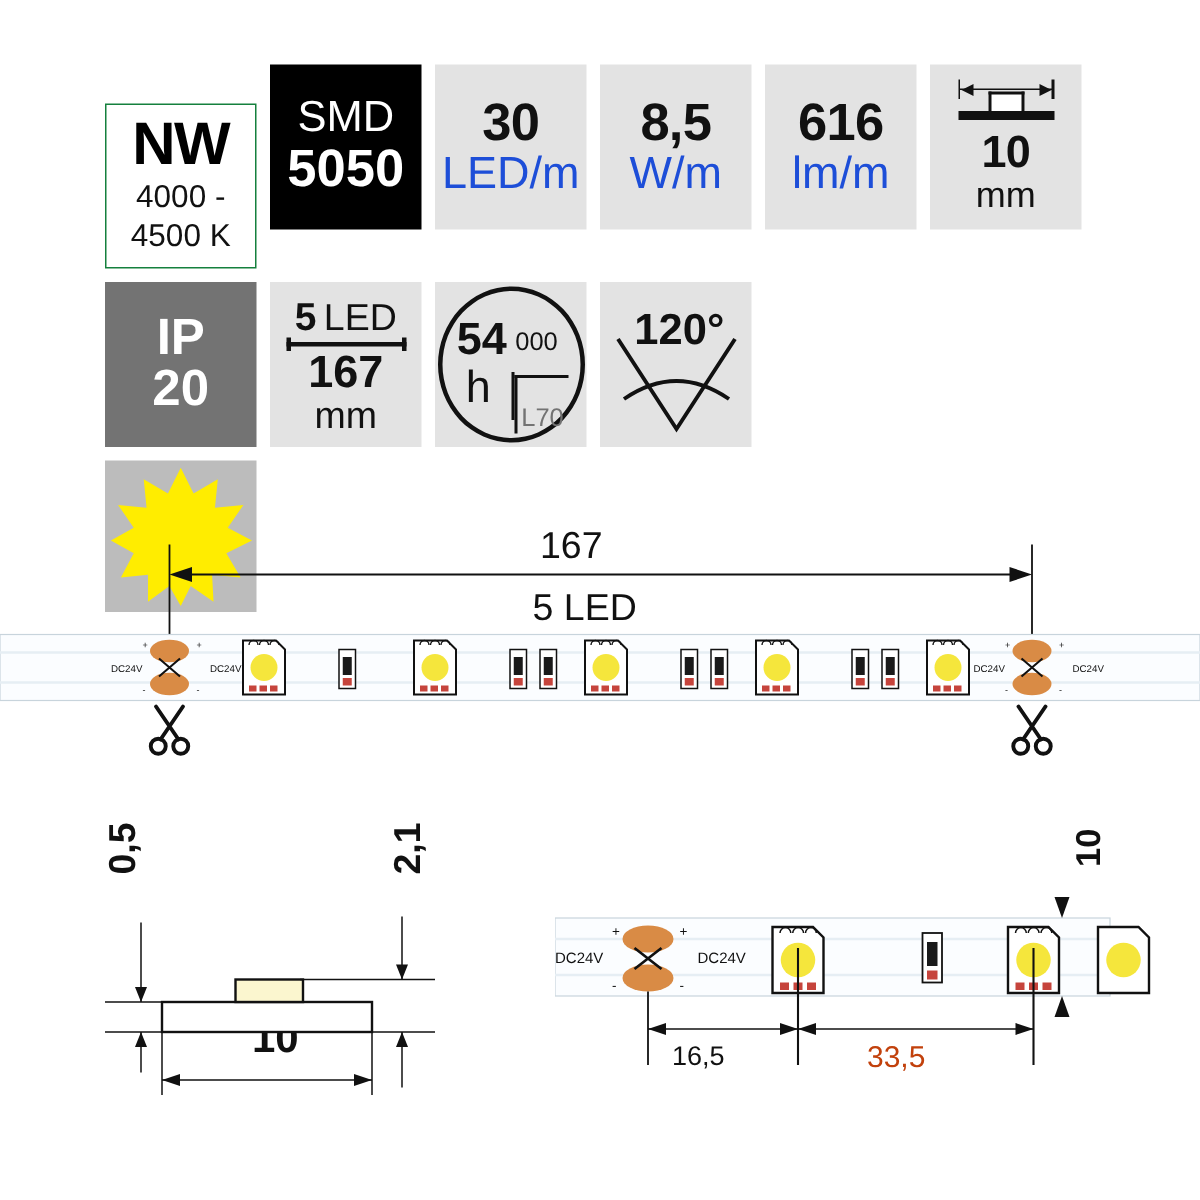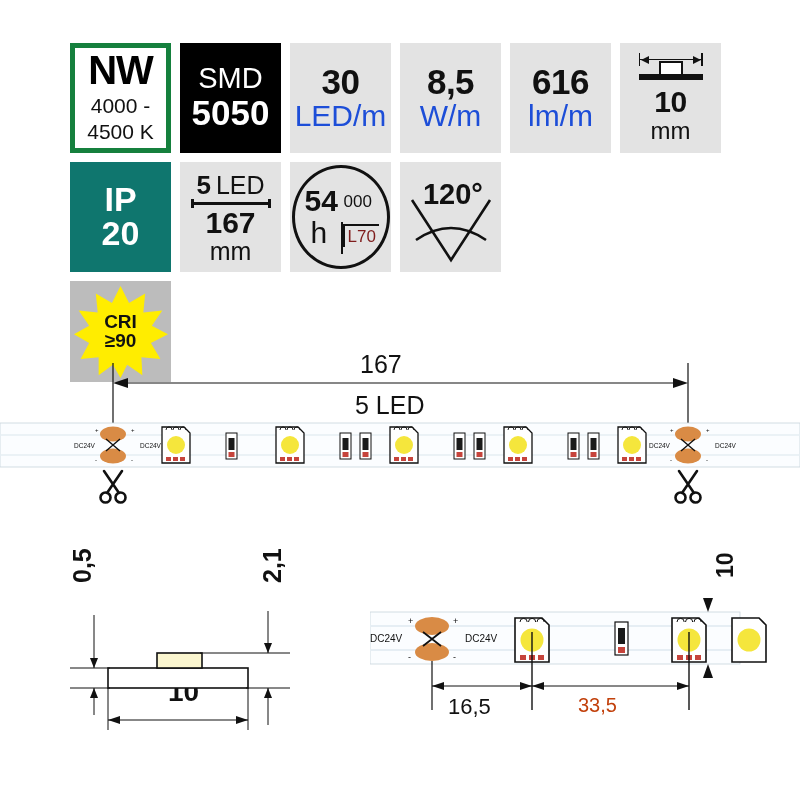--- a/index.html
+++ b/index.html
@@ -15,23 +15,23 @@
   .badge-grid { position: absolute; left: 70px; top: 43px; }
   .badge-row { display: flex; gap: 9px; margin-bottom: 9px; }
   .badge {
     width: 101px; height: 110px;
     background: #e3e3e3;
     display: flex; flex-direction: column;
     align-items: center; justify-content: center;
     box-sizing: border-box;
     position: relative;
   }
-  .badge.white { background: #ffffff; border: 5px solid #15803d; }
+  .badge.white { background: #ffffff; border: 1px solid #15803d; margin-top: 26px; }
   .badge.blue  { background: #000000; }
-  .badge.mid-gray { background: #0f766e; }
+  .badge.mid-gray { background: #737373; }
 
   .b-big  { font-size: 35px; font-weight: bold; color: #111; line-height: 1.0; letter-spacing: -0.5px; }
   .b-sub  { font-size: 30px; color: #1d4ed8; line-height: 1.12; font-weight: normal; }
   .b-small{ font-size: 21px; color: #111; line-height: 1.2; }
 
   .nw-title { font-size: 40px; font-weight: bold; color: #000; line-height: 0.98; letter-spacing: -1px; }
   .nw-k { font-size: 21px; color: #111; line-height: 1.22; text-align: center; margin-top: 3px; }
 
   .smd-top { font-size: 29px; color: #ffffff; line-height: 1.0; font-weight: normal; }
   .smd-bot { font-size: 35px; color: #ffffff; line-height: 1.05; font-weight: bold; margin-top: 2px; }
@@ -64,22 +64,22 @@
   .fl-rule .cap.l { left: 0; } .fl-rule .cap.r { right: 0; }
   .fl-167 { font-size: 30px; font-weight: bold; color: #111; line-height: 1.05; }
   .fl-mm { font-size: 25px; color: #111; line-height: 1.05; }
 
   
   .life-circle { width: 92px; height: 98px; border: 3.4px solid #111; border-radius: 50%;
                  position: relative; }
   .life-54 { position: absolute; left: 10px; top: 16px; font-size: 30px; font-weight: bold; color: #111; }
   .life-000 { position: absolute; left: 49px; top: 24px; font-size: 17px; color: #111; }
   .life-h  { position: absolute; left: 16px; top: 48px; font-size: 30px; color: #111; }
-  .life-l70{ position: absolute; left: 48px; top: 56px; font-size: 17px; color: #7f1d1d;
-             border-left: 2.2px solid #111; border-top: 2.2px solid #111; padding: 1px 3px 0 3px; }
+  .life-l70{ position: absolute; left: 48px; top: 56px; font-size: 17px; color: #737373;
+             border-left: 2.2px solid #111; border-top: 2.2px solid #111; padding: 17px 3px 0 3px; }
   .life-vbar { position: absolute; left: 46px; top: 54px; width: 2.2px; height: 32px; background: #111; }
 
   
   .deg-label { font-size: 29px; font-weight: bold; color: #111; position: absolute; top: 16px; left: 50%;
                transform: translateX(-46%); }
   .deg-svg { position: absolute; left: 8px; top: 34px; }
 
   
   .cri-badge { width: 101px; height: 101px; background: #bcbcbc; position: relative;
                display: flex; align-items: center; justify-content: center; }
@@ -92,21 +92,21 @@
   .main-dim-5led { position: absolute; left: 355px; top: 391px; font-size: 25px; color: #111; }
 
   
   .cs-05 { position: absolute; left: 68px; top: 583px; font-size: 25px; font-weight: bold; color: #111;
            transform: rotate(-90deg); transform-origin: left top; }
   .cs-21 { position: absolute; left: 258px; top: 583px; font-size: 25px; font-weight: bold; color: #111;
            transform: rotate(-90deg); transform-origin: left top; }
   .cs-10 { position: absolute; left: 168px; top: 676px; font-size: 28px; font-weight: bold; color: #111; }
 
   
-  .br-165 { position: absolute; left: 448px; top: 694px; font-size: 22px; color: #111; }
+  .br-165 { position: absolute; left: 448px; top: 694px; font-size: 18px; color: #111; }
   .br-335 { position: absolute; left: 578px; top: 694px; font-size: 20px; color: #c2410c; }
   .br-10  { position: absolute; left: 712px; top: 578px; font-size: 23px; font-weight: bold; color: #111;
             transform: rotate(-90deg); transform-origin: left top; }
 
   svg { display: block; }
 </style>
 </head>
 <body>
 
 <div id="root">
@@ -197,24 +197,20 @@
         </svg>
       </div>
     </div>
 
     <div class="badge-row">
       <div class="cri-badge">
         <div class="cri-star">
           <svg width="95" height="95" viewBox="0 0 100 100">
             <polygon fill="#ffed00" points="50,2 59,20 76,10 74,30 94,28 83,44 100,53 82,62 92,79 72,77 73,96 57,85 50,99 42,85 27,96 27,77 8,79 17,62 1,53 17,44 6,28 26,30 24,10 41,20"></polygon>
           </svg>
-          <div class="cri-text">
-            <div>CRI</div>
-            <div>≥90</div>
-          </div>
         </div>
       </div>
     </div>
   </div>
 
   <div class="main-dim-167">167</div>
   <div class="main-dim-5led">5 LED</div>
 
   <svg width="800" height="180" style="position:absolute;left:0;top:345px">
 

